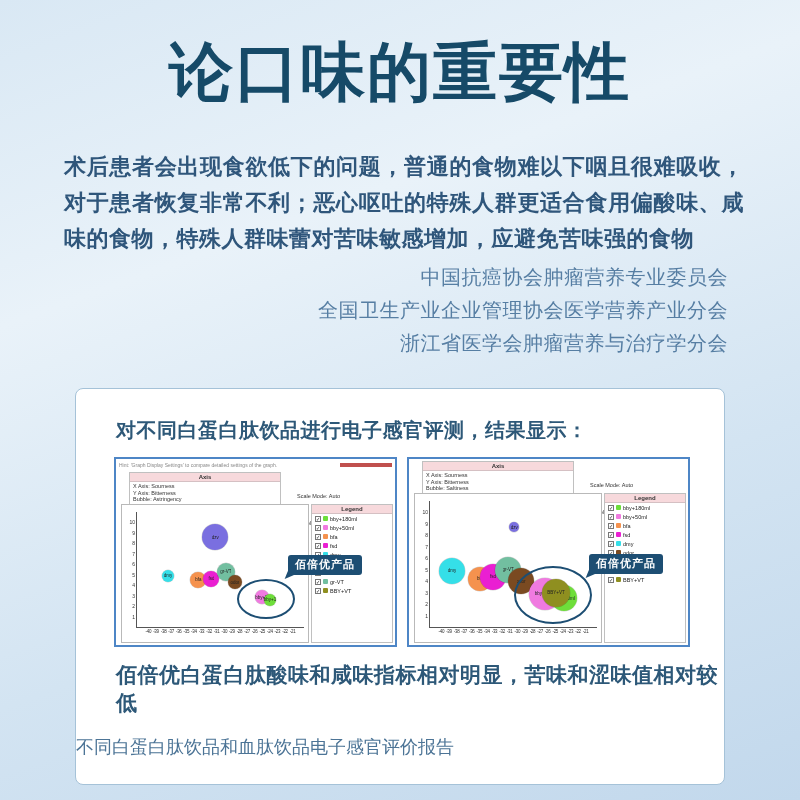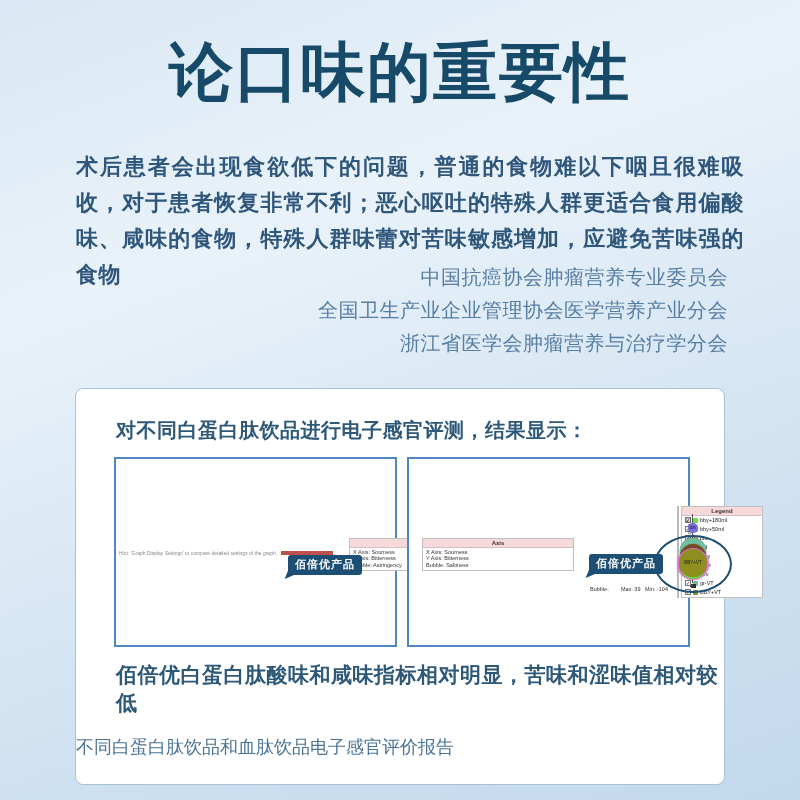--- a/index.html
+++ b/index.html
@@ -1,34 +1,34 @@
 <!DOCTYPE html>
 <html><head>
 <meta charset="utf-8">
 <style>
   html,body{margin:0;padding:0;}
   .page{position:relative;width:800px;height:800px;overflow:hidden;
     background:linear-gradient(160deg,#d9e8f4 0%,#e9f2f9 30%,#d3e4f2 65%,#c2d8ec 100%);
     font-family:"Liberation Sans",sans-serif;}
   .title{position:absolute;top:36px;left:0;width:100%;text-align:center;
     font-size:64px;font-weight:900;color:#164a68;letter-spacing:2px;line-height:1.15;}
-  .paragraph{position:absolute;top:149px;left:76px;right:56px;
+  .paragraph{position:absolute;top:149px;left:64px;right:56px;
     font-size:22px;line-height:36px;font-weight:600;color:#2f567b;text-align:justify;letter-spacing:0.5px;}
   .citations{position:absolute;top:261px;right:72px;text-align:right;
     font-size:20px;line-height:33px;font-weight:500;color:#567ea3;letter-spacing:0.5px;}
   .card{position:absolute;top:388px;left:75px;width:650px;height:397px;box-sizing:border-box;
     background:#ffffff;border:1px solid #a5c2d8;border-radius:8px;}
   .card-heading{margin:28px 0 0 40px;font-size:20px;font-weight:600;color:#2d5878;letter-spacing:0.5px;}
   .charts-row{display:flex;gap:10px;margin:13px 0 0 38px;}
   .caption{margin:14px 0 0 40px;font-size:21px;font-weight:600;color:#2d5878;letter-spacing:0.5px;}
   .report{margin:15px 36px 0 0;text-align:left;font-size:18px;line-height:30px;color:#4c7496;}
 
   
-  .chart{position:relative;display:flex;flex-direction:row;box-sizing:border-box;
-    width:283px;height:190px;border:2px solid #4e86c6;background:#fff;align-items:center;}
+  .chart{position:relative;display:flex;flex-direction:column;box-sizing:border-box;
+    width:283px;height:190px;border:2px solid #4e86c6;background:#fff;}
   .hintrow{display:flex;justify-content:space-between;align-items:center;height:10px;padding:1px 3px 0 3px;flex:none;}
   .hinttext{font-size:5px;color:#888;white-space:nowrap;overflow:hidden;}
   .hintbtn{width:52px;height:4px;background:#c0504d;flex:none;margin-left:4px;}
   .cfgrow{display:flex;align-items:flex-start;height:33px;box-sizing:border-box;padding:2px 4px 0 13px;flex:none;}
   .axispanel{width:150px;border:1px solid #c0c0c0;background:#fff;}
   .phead{background:#f7d9dc;text-align:center;font-size:6px;font-weight:bold;color:#333;
     padding:1px 0;border-bottom:1px solid #d5c0c3;}
   .axisrows{padding:1px 3px 2px 3px;font-size:5.5px;line-height:6.5px;color:#333;}
   .scaleblk{margin-left:16px;font-size:5.5px;line-height:9px;color:#333;padding-top:2px;white-space:pre;}
   .chartbody{flex:1;display:flex;min-height:0;padding:1px 2px 2px 2px;}

